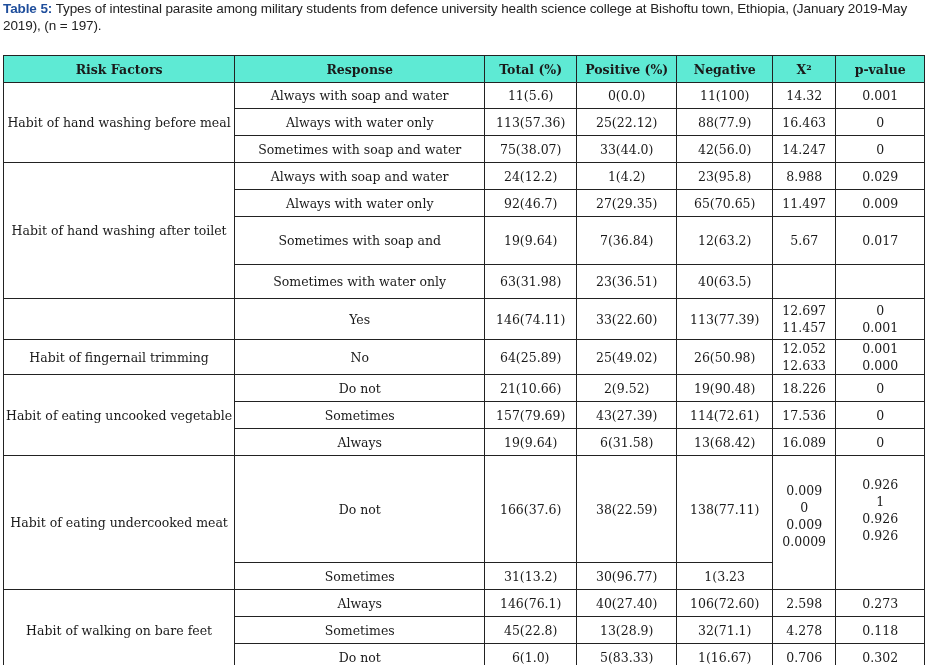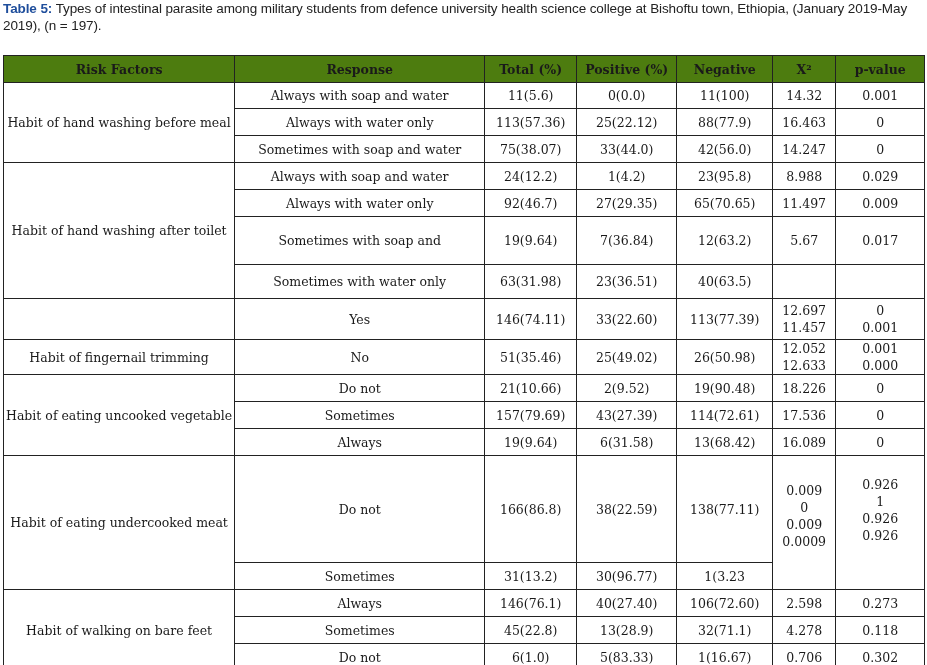--- a/index.html
+++ b/index.html
@@ -13,21 +13,21 @@
   table {
     position:absolute; left:3px; top:55px;
     border-collapse:collapse; table-layout:fixed;
     font-family:"DejaVu Serif", "Liberation Serif", serif;
     font-size:12.5px; color:#1a1a1a;
   }
   th, td {
     border:1px solid #222; text-align:center; vertical-align:middle;
     padding:0 2px; white-space:nowrap; overflow:hidden;
   }
-  th { background:#4d7c0f; font-weight:bold; height:26px; }
+  th { background:#5eead4; font-weight:bold; height:26px; }
   td.ml { line-height:17px; }
 </style>
 </head>
 <body>
 
 <div class="caption"><span class="lbl">Table 5:</span><span> Types of intestinal parasite among military students from defence university health science college at Bishoftu town, Ethiopia, (January 2019-May 2019), (n = 197).</span></div>
 
 <table>
   <colgroup>
     <col style="width:230px">
@@ -122,21 +122,21 @@
           <div>11.457</div>
         </td>
       <td class="ml">
           <div>0</div>
           <div>0.001</div>
         </td>
     </tr>
     <tr style="height:30px">
       <td>Habit of fingernail trimming</td>
       <td>No</td>
-      <td>51(35.46)</td>
+      <td>64(25.89)</td>
       <td>25(49.02)</td>
       <td>26(50.98)</td>
       <td class="ml">
           <div>12.052</div>
           <div>12.633</div>
         </td>
       <td class="ml">
           <div>0.001</div>
           <div>0.000</div>
         </td>
@@ -164,21 +164,21 @@
       <td>19(9.64)</td>
       <td>6(31.58)</td>
       <td>13(68.42)</td>
       <td>16.089</td>
       <td>0</td>
     </tr>
 
     <tr style="height:107px">
       <td rowspan="2">Habit of eating undercooked meat</td>
       <td>Do not</td>
-      <td>166(86.8)</td>
+      <td>166(37.6)</td>
       <td>38(22.59)</td>
       <td>138(77.11)</td>
       <td rowspan="2" class="ml" style="vertical-align:top; padding-top:26px;">
         <div>0.009</div>
         <div>0</div>
         <div>0.009</div>
         <div>0.0009</div>
       </td>
       <td rowspan="2" class="ml" style="vertical-align:top; padding-top:20px;">
         <div>0.926</div>

